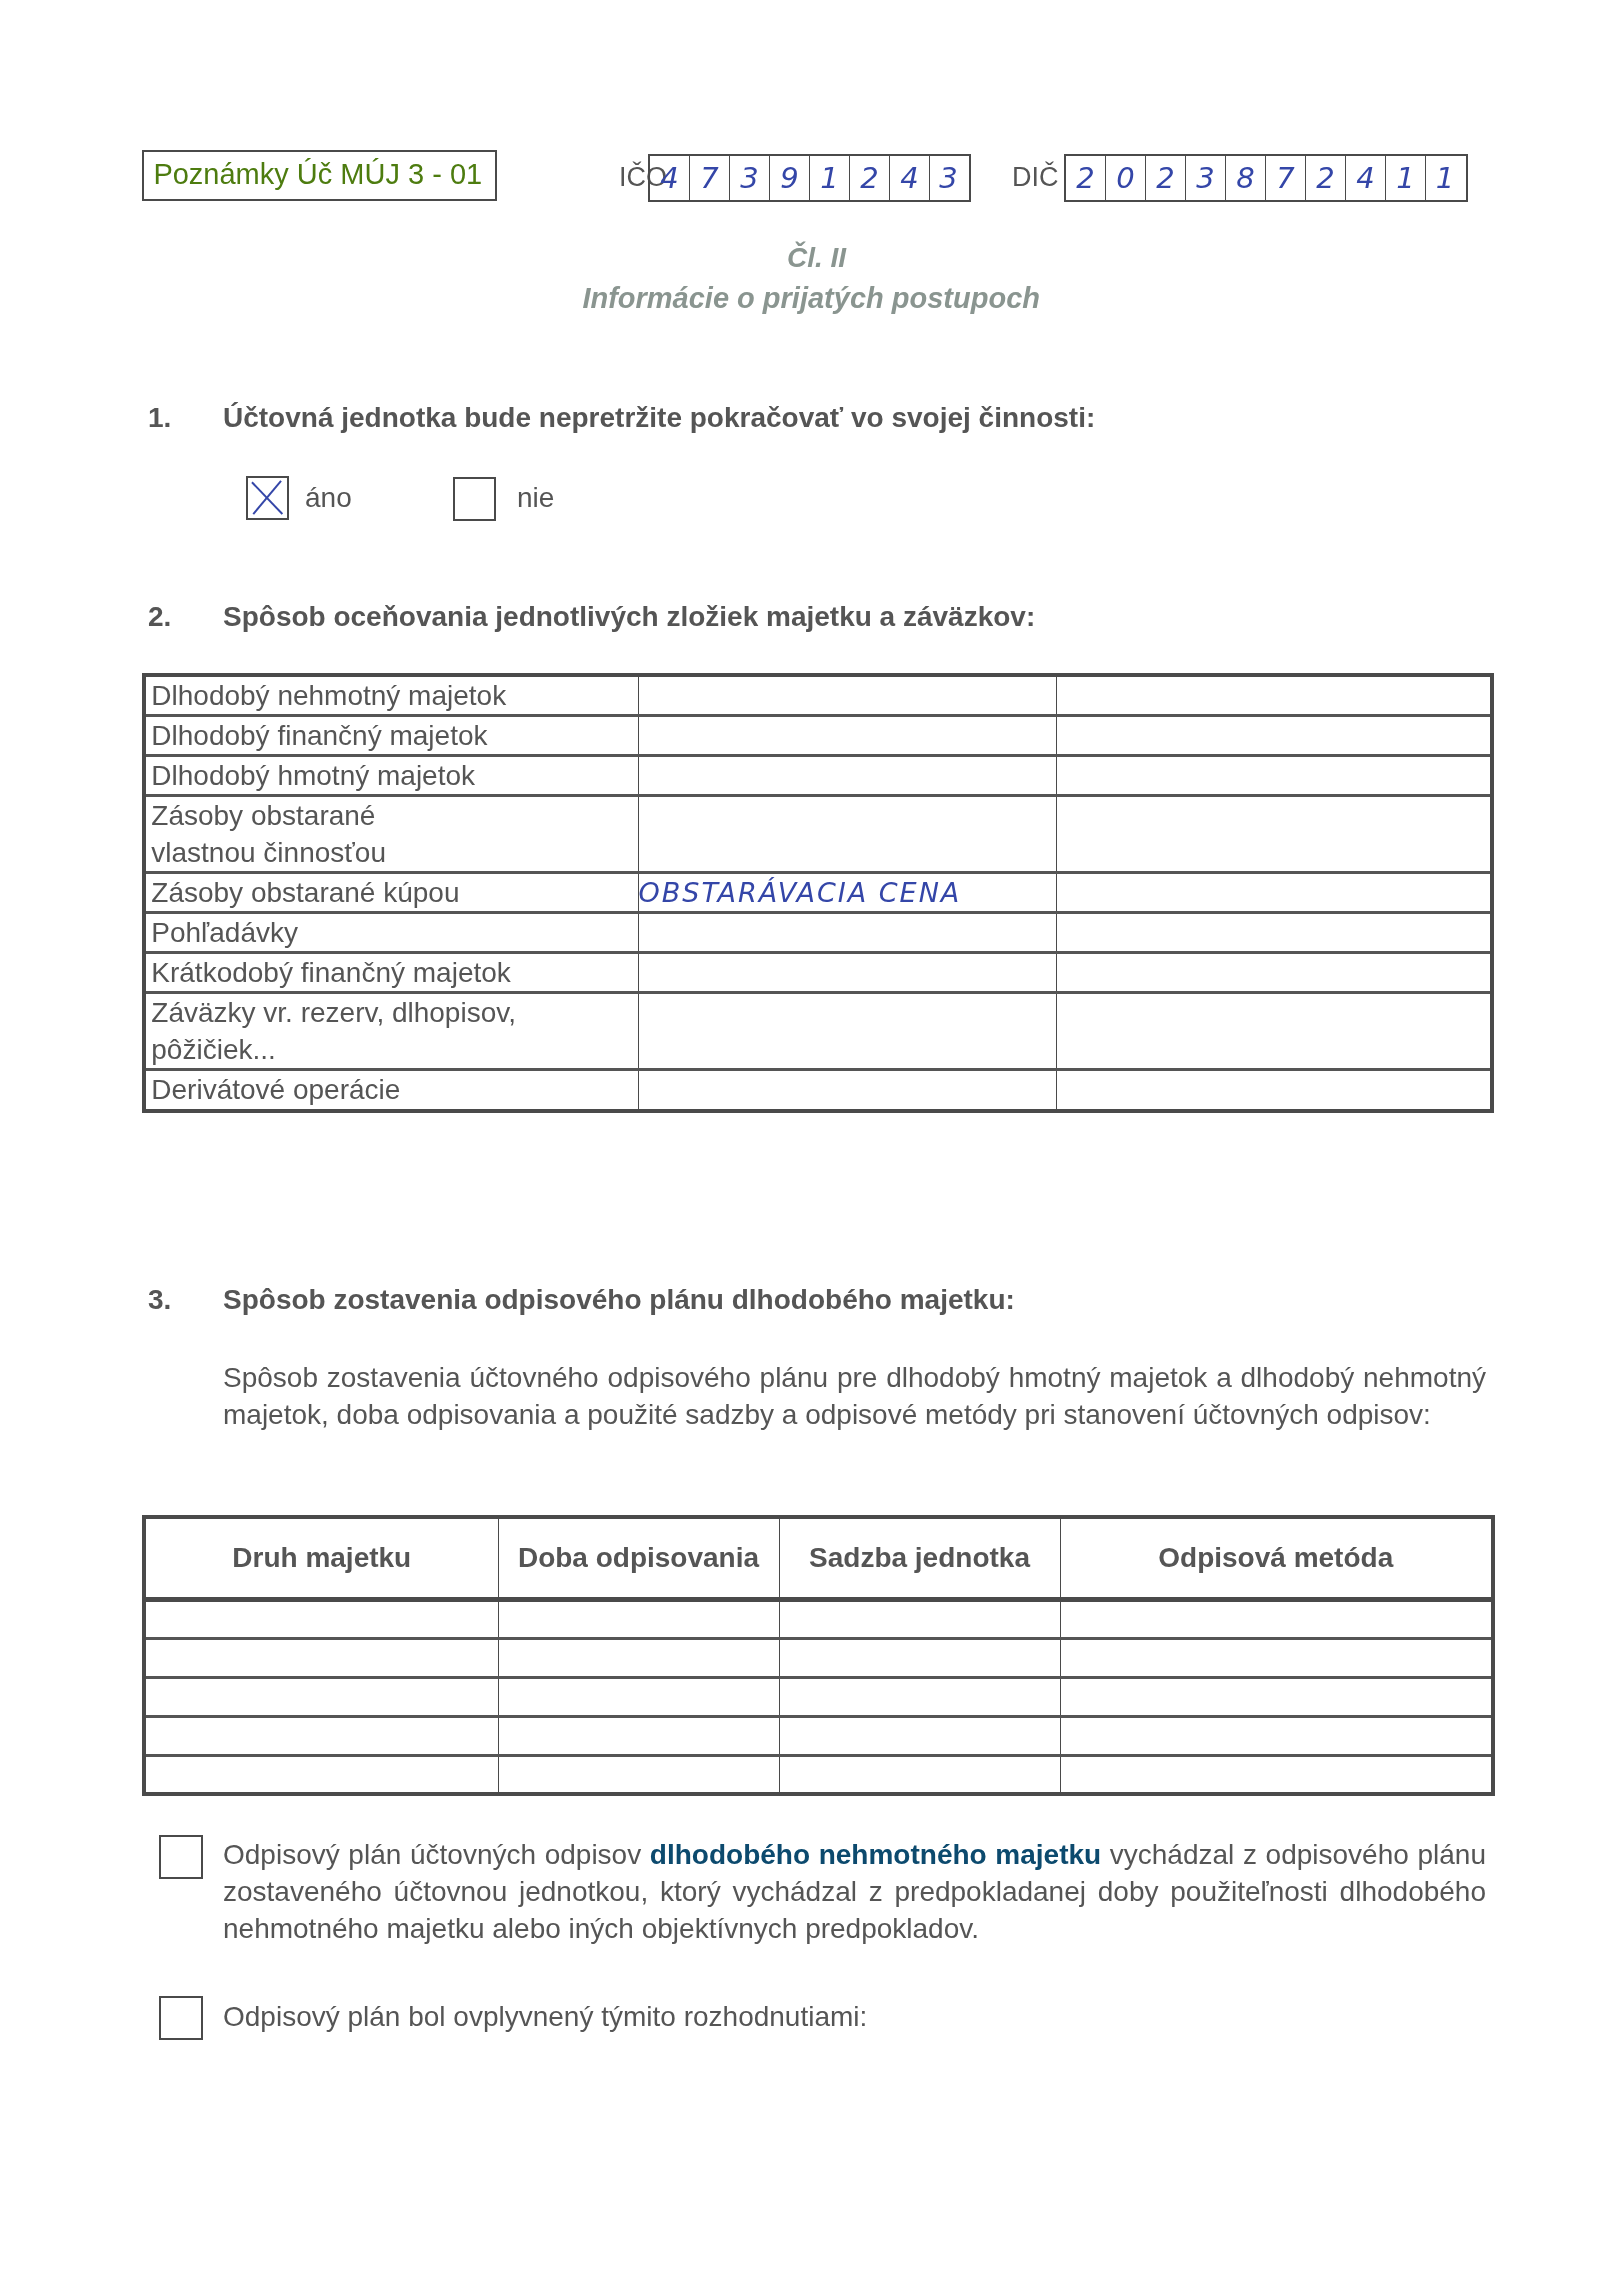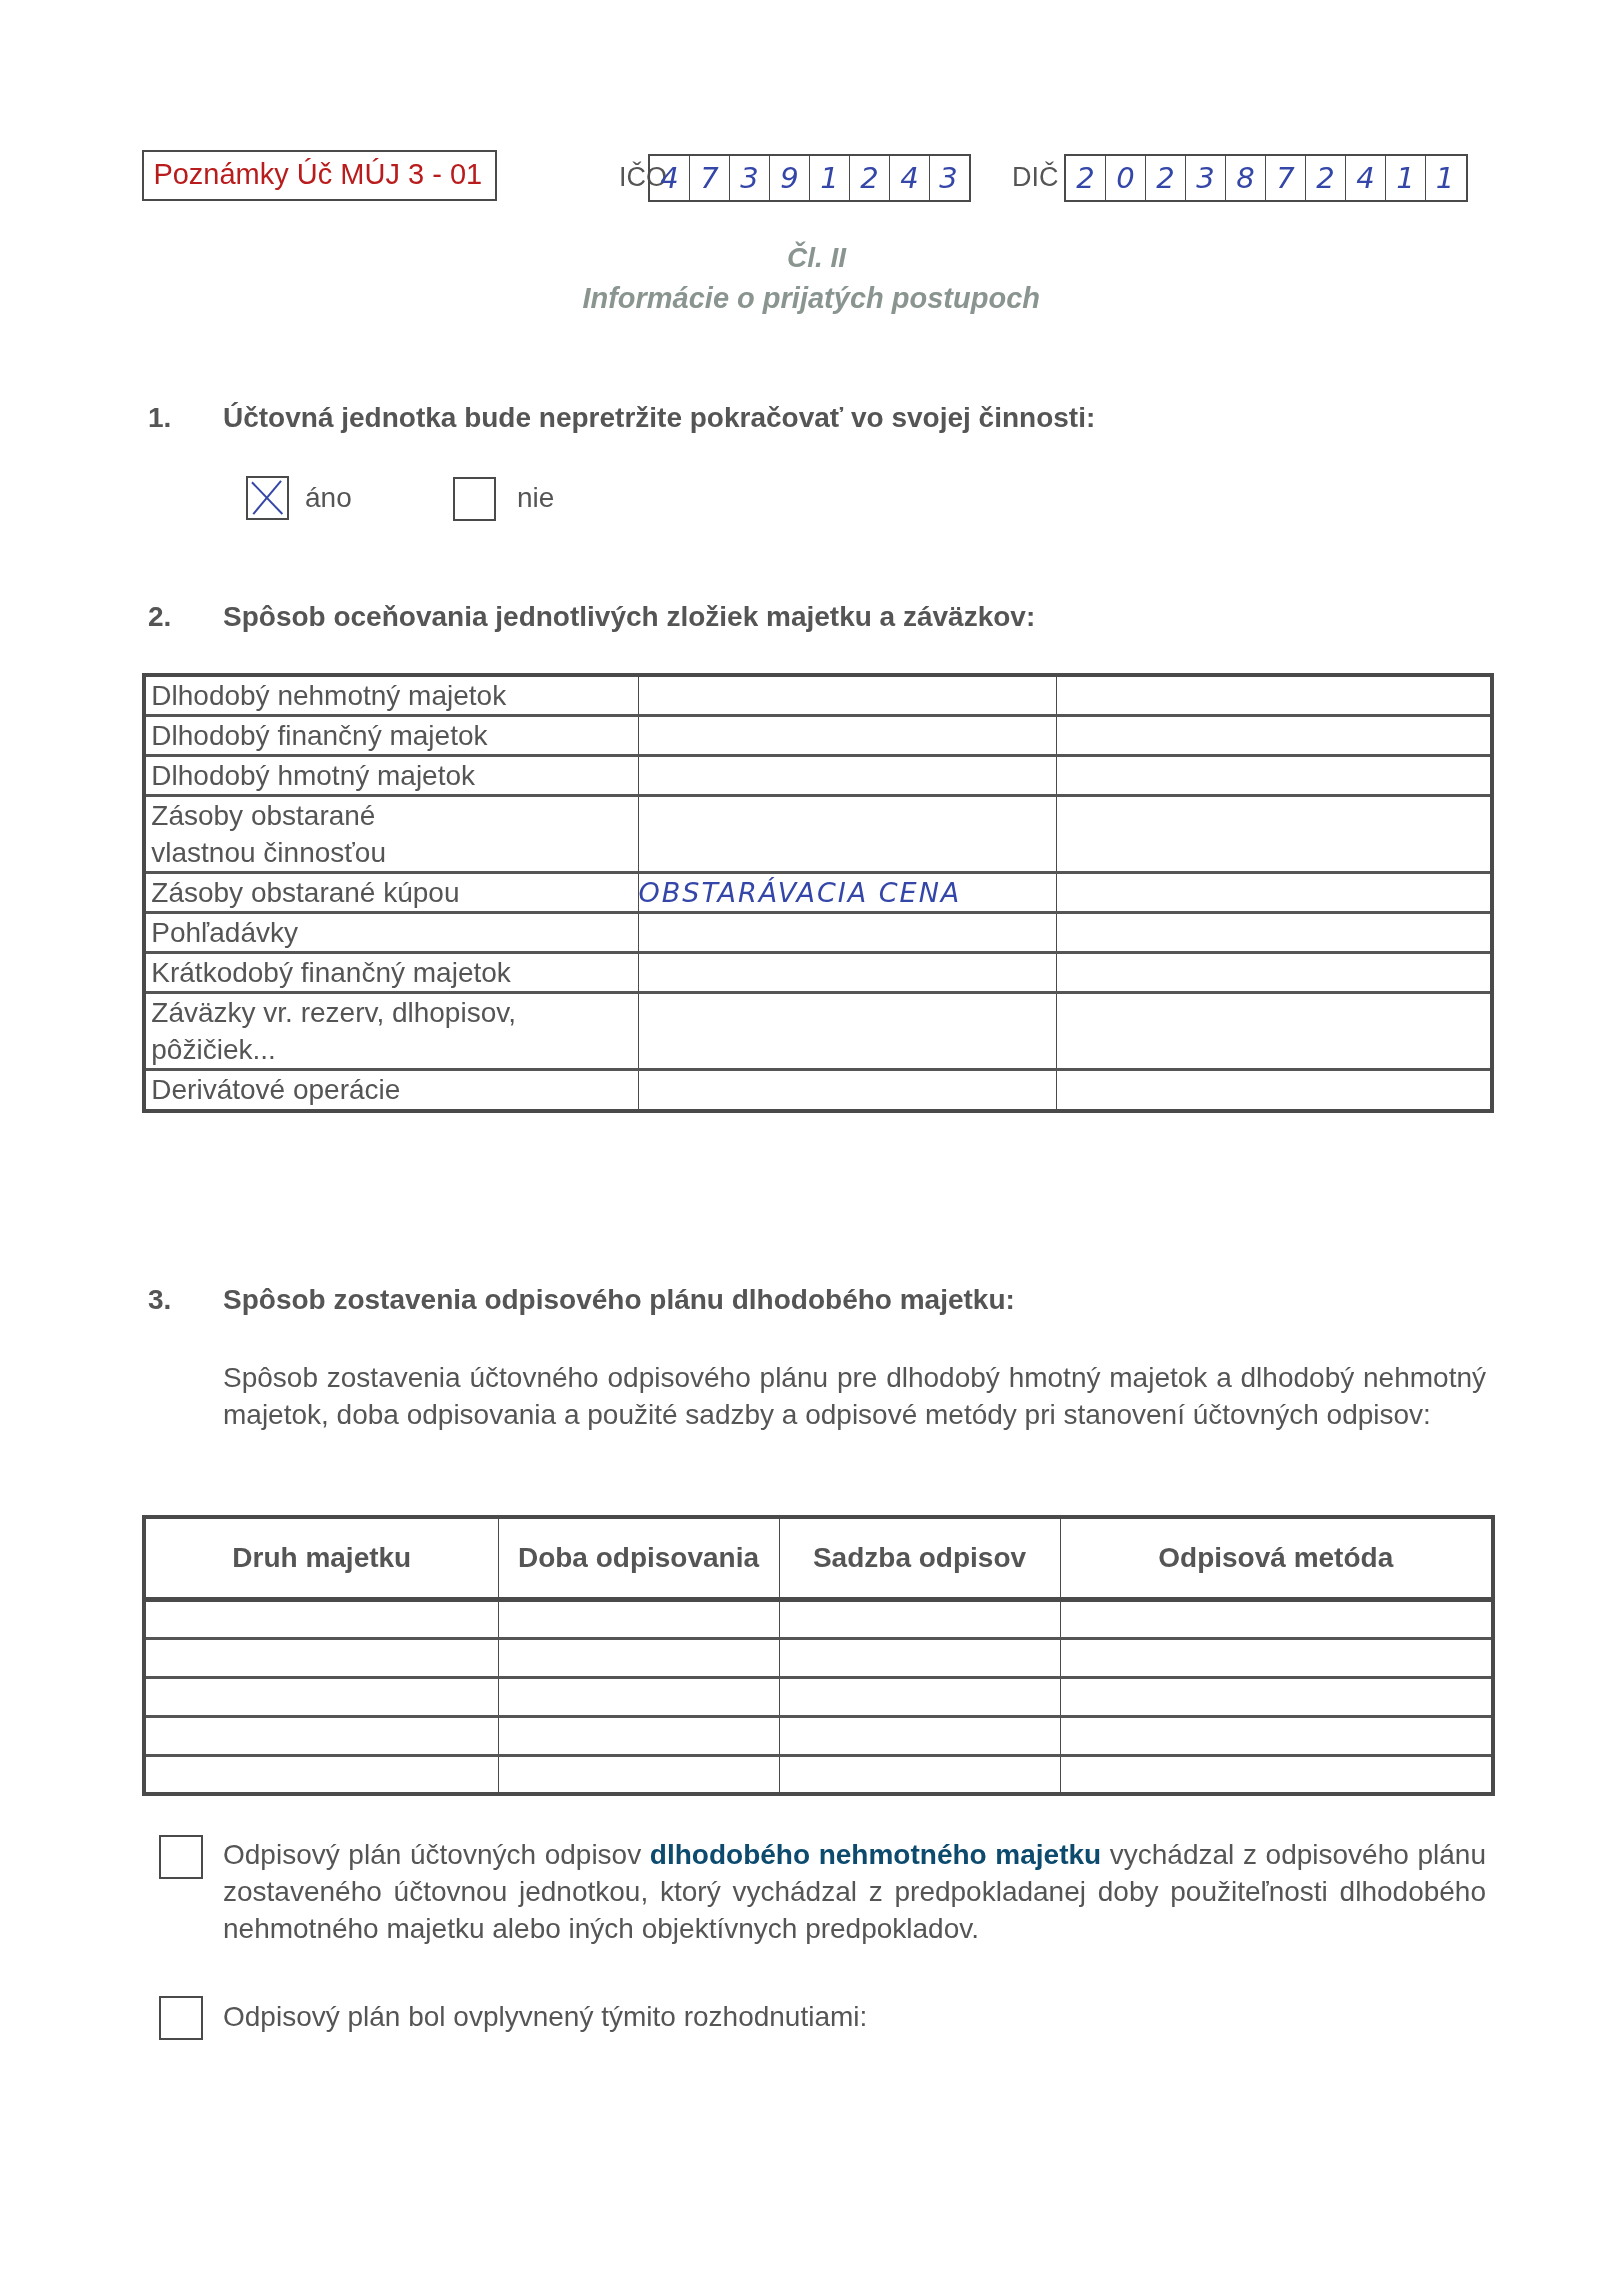--- a/index.html
+++ b/index.html
@@ -2,21 +2,21 @@
 <html style="font-size:10.7px"><head>
 <meta charset="utf-8">
 <style>
   html, body { margin:0; padding:0; background:#ffffff; }
   body { width:1609px; height:2295px; position:relative; overflow:hidden;
          font-family:"Liberation Sans", sans-serif; color:#555555; }
   .abs { position:absolute; }
 
   
   .form-id { left:142px; top:150px; width:355px; height:51px; border:2.7px solid #4a4a4a;
-             box-sizing:border-box; font-size:29px; line-height:45px; padding-left:9.4px; color:#b91c1c; }
+             box-sizing:border-box; font-size:29px; line-height:45px; padding-left:9.4px; color:#4d7c0f; }
   .lbl { font-size:27px; color:#555;margin-left:36px; }
   .digits { display:flex; border:2.7px solid #4a4a4a; box-sizing:border-box; height:48px; }
   .digit { border-right:1.3px solid #4a4a4a; box-sizing:border-box; display:flex;
            align-items:center; justify-content:center; font-family:"DejaVu Sans", sans-serif;
            font-size:29px; color:#3446a8; font-style:italic; }
   .digit:last-child { border-right:none; }
 
   .article { width:1609px; left:0; text-align:center; font-style:italic; font-weight:bold;
              color:#8a9590; }
 
@@ -158,21 +158,21 @@
   <colgroup>
       <col style="width:354px">
       <col style="width:281px">
       <col style="width:281px">
       <col style="width:433px">
     </colgroup>
   <tbody>
       <tr class="hdr" style="height:82px;">
     <th>Druh majetku</th>
     <th>Doba odpisovania</th>
-    <th>Sadzba odpisov</th>
+    <th>Sadzba jednotka</th>
     <th>Odpisová metóda</th>
   </tr>
   <tr class="row" style="height:39px;">
     <td></td>
     <td></td>
     <td></td>
     <td></td>
   </tr>
   <tr class="row" style="height:39px;">
     <td></td>

